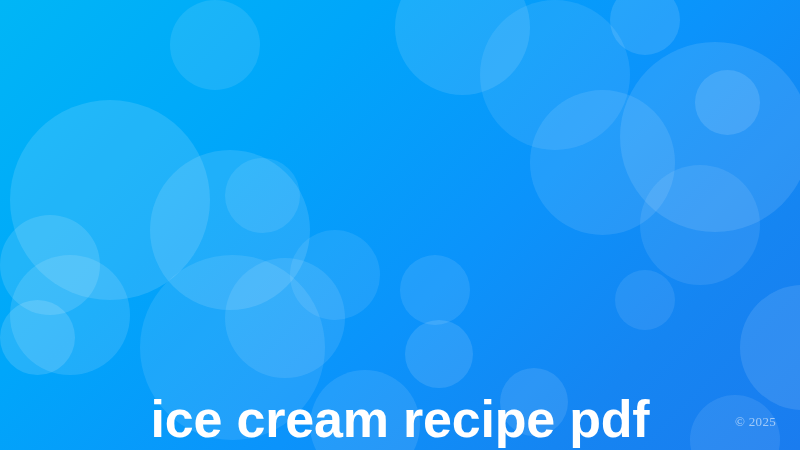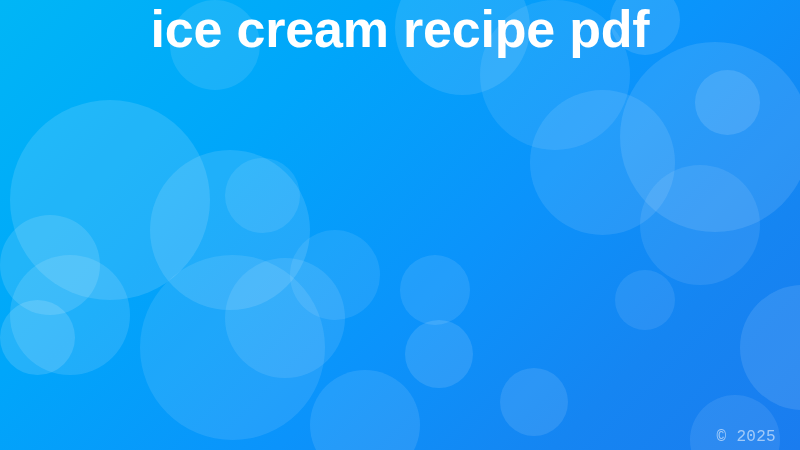--- a/index.html
+++ b/index.html
@@ -34,46 +34,46 @@
   }
 
   
   .title-wrap {
     position: absolute;
     left: 0;
     top: 0;
     width: 800px;
     height: 450px;
     display: flex;
-    align-items: flex-start;
+    align-items: flex-end;
     justify-content: center;
   }
   .title {
     margin: 0;
     padding: 0 40px;
     color: #ffffff;
     font-family: "Liberation Sans", sans-serif;
     font-weight: bold;
     font-size: 52px;
     line-height: 1.15;
     letter-spacing: -0.2px;
     text-align: center;
     max-width: 720px;
     word-wrap: break-word;
   }
 
   
   .copyright {
     position: absolute;
     right: 24px;
-    bottom: 4px;
+    bottom: 20px;
     color: #ffffff;
     opacity: 0.55;
-    font-family: Liberation Mono, monospace;
-    font-size: 16px;
+    font-family: Liberation Serif, serif;
+    font-size: 13px;
     font-weight: normal;
     letter-spacing: 0.3px;
   }
 </style>
 </head>
 <body>
 
 <div class="banner">
 
   <div class="bokeh-layer">

